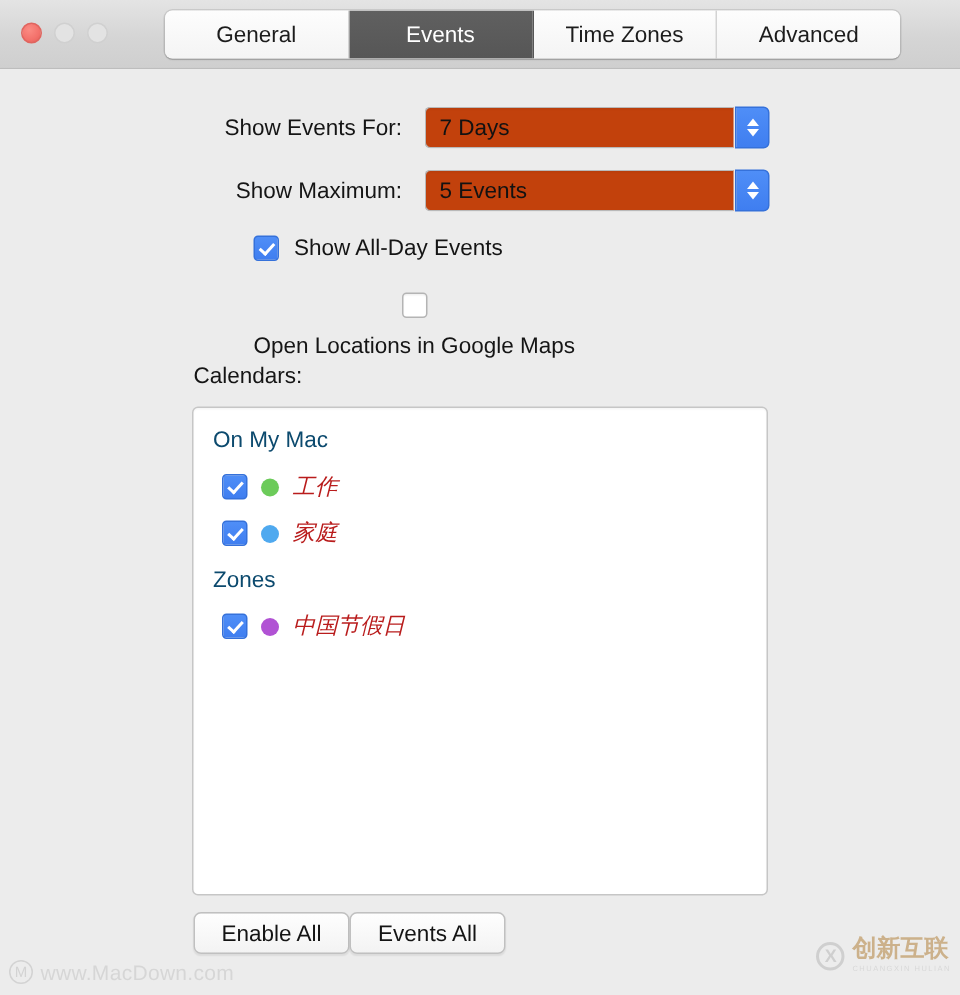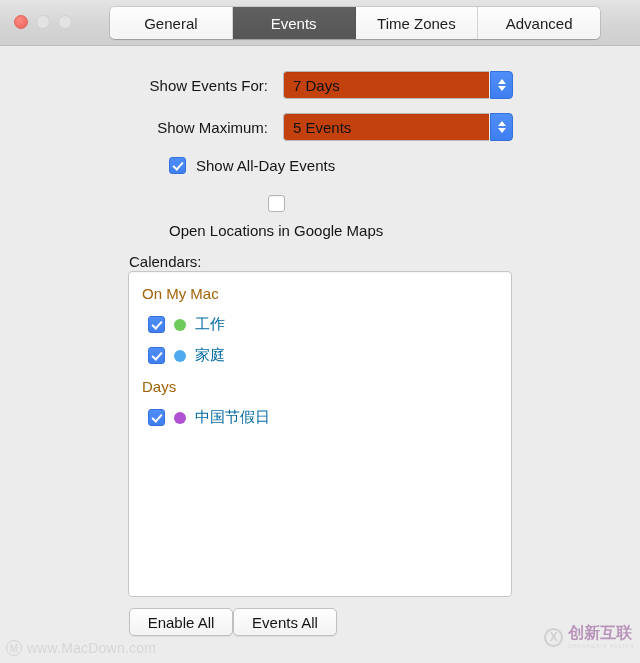--- a/index.html
+++ b/index.html
@@ -206,60 +206,60 @@
     white-space: nowrap;
   }
 
   
   .section-label {
     position: absolute;
     left: 129px;
     top: 195px;
     font-size: 15px;
     color: #151515;
-    margin-top: 11px;
   }
   .listbox {
     position: absolute;
     left: 128px;
     top: 224px;
     width: 384px;
     height: 326px;
     background: #ffffff;
     border: 1px solid #c6c6c6;
     border-radius: 4px;
     box-sizing: border-box;
     overflow: hidden;
     box-shadow: inset 0 1px 1px rgba(0,0,0,0.04);
   }
   .group-head {
     font-size: 15px;
-    color: #a16207;
+    color: #0c4a6e;
     padding: 0 0 0 13px;
     height: 31px;
     display: flex;
     align-items: center;
   }
   .cal-row {
     height: 31px;
     display: flex;
     align-items: center;
     padding-left: 19px;
     gap: 9px;
   }
   .cal-dot {
     width: 12px;
     height: 12px;
     border-radius: 50%;
     flex: 0 0 auto;
   }
   .cal-name {
     font-size: 15px;
-    color: #0369a1;
+    color: #b91c1c;
     white-space: nowrap;
+    font-style: italic;
   }
   .listbox .group-head:first-child { margin-top: 6px; }
 
   
   .btn-row {
     position: absolute;
     left: 129px;
     top: 561px;
     display: flex;
     gap: 0;
@@ -327,21 +327,21 @@
     color: #a8a8a8;
     font-size: 12px;
     font-weight: bold;
     display: flex;
     align-items: center;
     justify-content: center;
     box-sizing: border-box;
   }
   .wm-right .wm-cn {
     font-size: 16px;
-    color: #701a75;
+    color: #a16207;
     line-height: 1;
     font-weight: bold;
   }
   .wm-right .wm-sub {
     font-size: 5px;
     color: #bcbcbc;
     letter-spacing: 1px;
     margin-top: 2px;
   }
   .wm-right .wm-stack { display: flex; flex-direction: column; }
@@ -417,21 +417,21 @@
       <span class="cal-dot" style="background:#6ccb5a"></span>
       <span class="cal-name">工作</span>
     </div>
 
     <div class="cal-row">
       <span class="checkbox on"></span>
       <span class="cal-dot" style="background:#4fa9ef"></span>
       <span class="cal-name">家庭</span>
     </div>
 
-    <div class="group-head">Days</div>
+    <div class="group-head">Zones</div>
 
     <div class="cal-row">
       <span class="checkbox on"></span>
       <span class="cal-dot" style="background:#b152d4"></span>
       <span class="cal-name">中国节假日</span>
     </div>
 
 
   </div>
 

